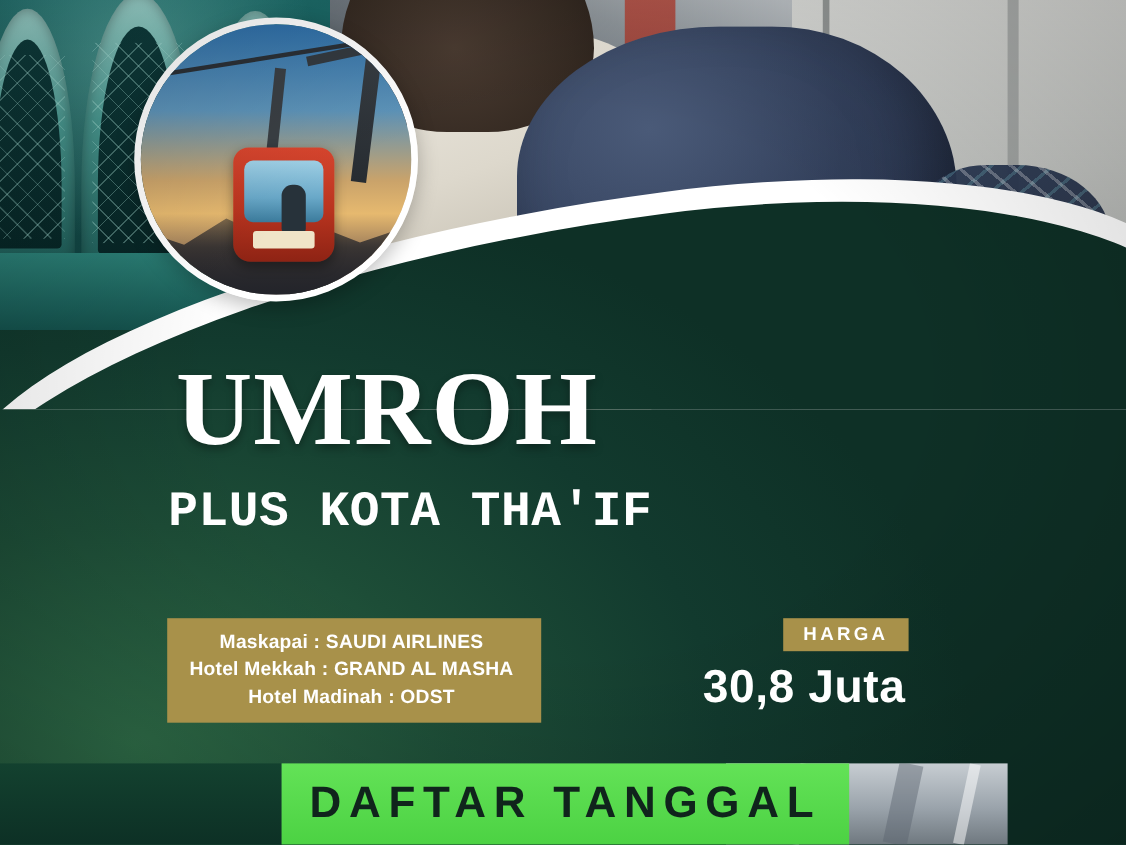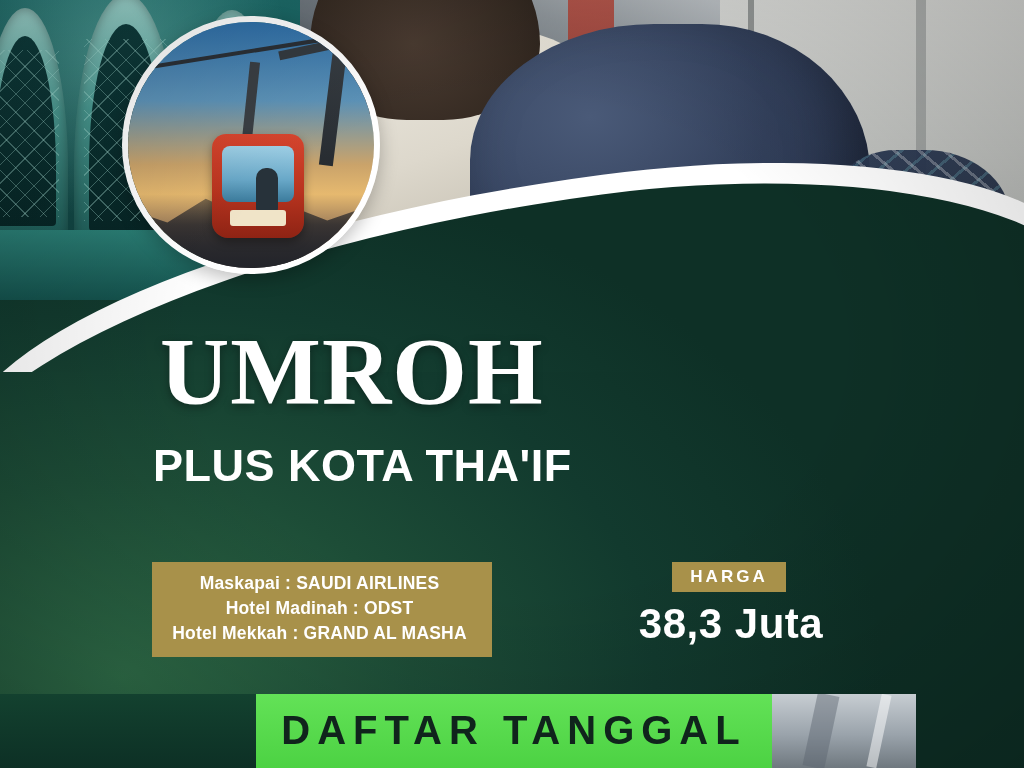--- a/index.html
+++ b/index.html
@@ -246,21 +246,21 @@
     line-height: 1;
     letter-spacing: 1px;
     font-weight: 700;
     color: #ffffff;
     text-shadow: 0 3px 8px rgba(0,0,0,0.35);
   }
   .title-sub {
     position: absolute;
     left: 153px;
     top: 440px;
-    font-family: Liberation Sans, sans-serif;
+    font-family: Liberation Mono, monospace;
     font-size: 45px;
     font-weight: 700;
     letter-spacing: 0.5px;
     color: #ffffff;
   }
   .date-line {
     position: absolute;
     left: 156px;
     top: 514px;
     font-family: "Liberation Sans", sans-serif;
@@ -283,21 +283,21 @@
   .info-box div {
     font-size: 17.5px;
     font-weight: 700;
     color: #ffffff;
     line-height: 1.42;
     letter-spacing: 0.2px;
   }
 
   .price-badge {
     position: absolute;
-    left: 672px;
+    left: 712px;
     top: 562px;
     width: 114px;
     height: 30px;
     background: #a8914a;
     display: flex;
     align-items: center;
     justify-content: center;
   }
   .price-badge span {
     font-size: 17px;
@@ -415,28 +415,28 @@
 
   <div class="bg-vignette"></div>
 
   <div class="content">
 
     <div class="title-main">UMROH</div>
     <div class="title-sub">PLUS KOTA THA'IF</div>
 
     <div class="info-box">
       <div>Maskapai : SAUDI AIRLINES</div>
+      <div>Hotel Mekkah : GRAND AL MASHA</div>
       <div>Hotel Madinah : ODST</div>
-      <div>Hotel Mekkah : GRAND AL MASHA</div>
     </div>
 
     <div class="price-badge">
       <span>HARGA</span>
     </div>
-    <div class="price-value">38,3 Juta</div>
+    <div class="price-value">30,8 Juta</div>
 
     <div class="bottom-left-photo"></div>
 
     <div class="bottom-photo">
       <div class="bp-stripe"></div>
       <div class="bp-stripe s2"></div>
       <div class="bp-stripe s3"></div>
     </div>
 
     <div class="cta-bar">

